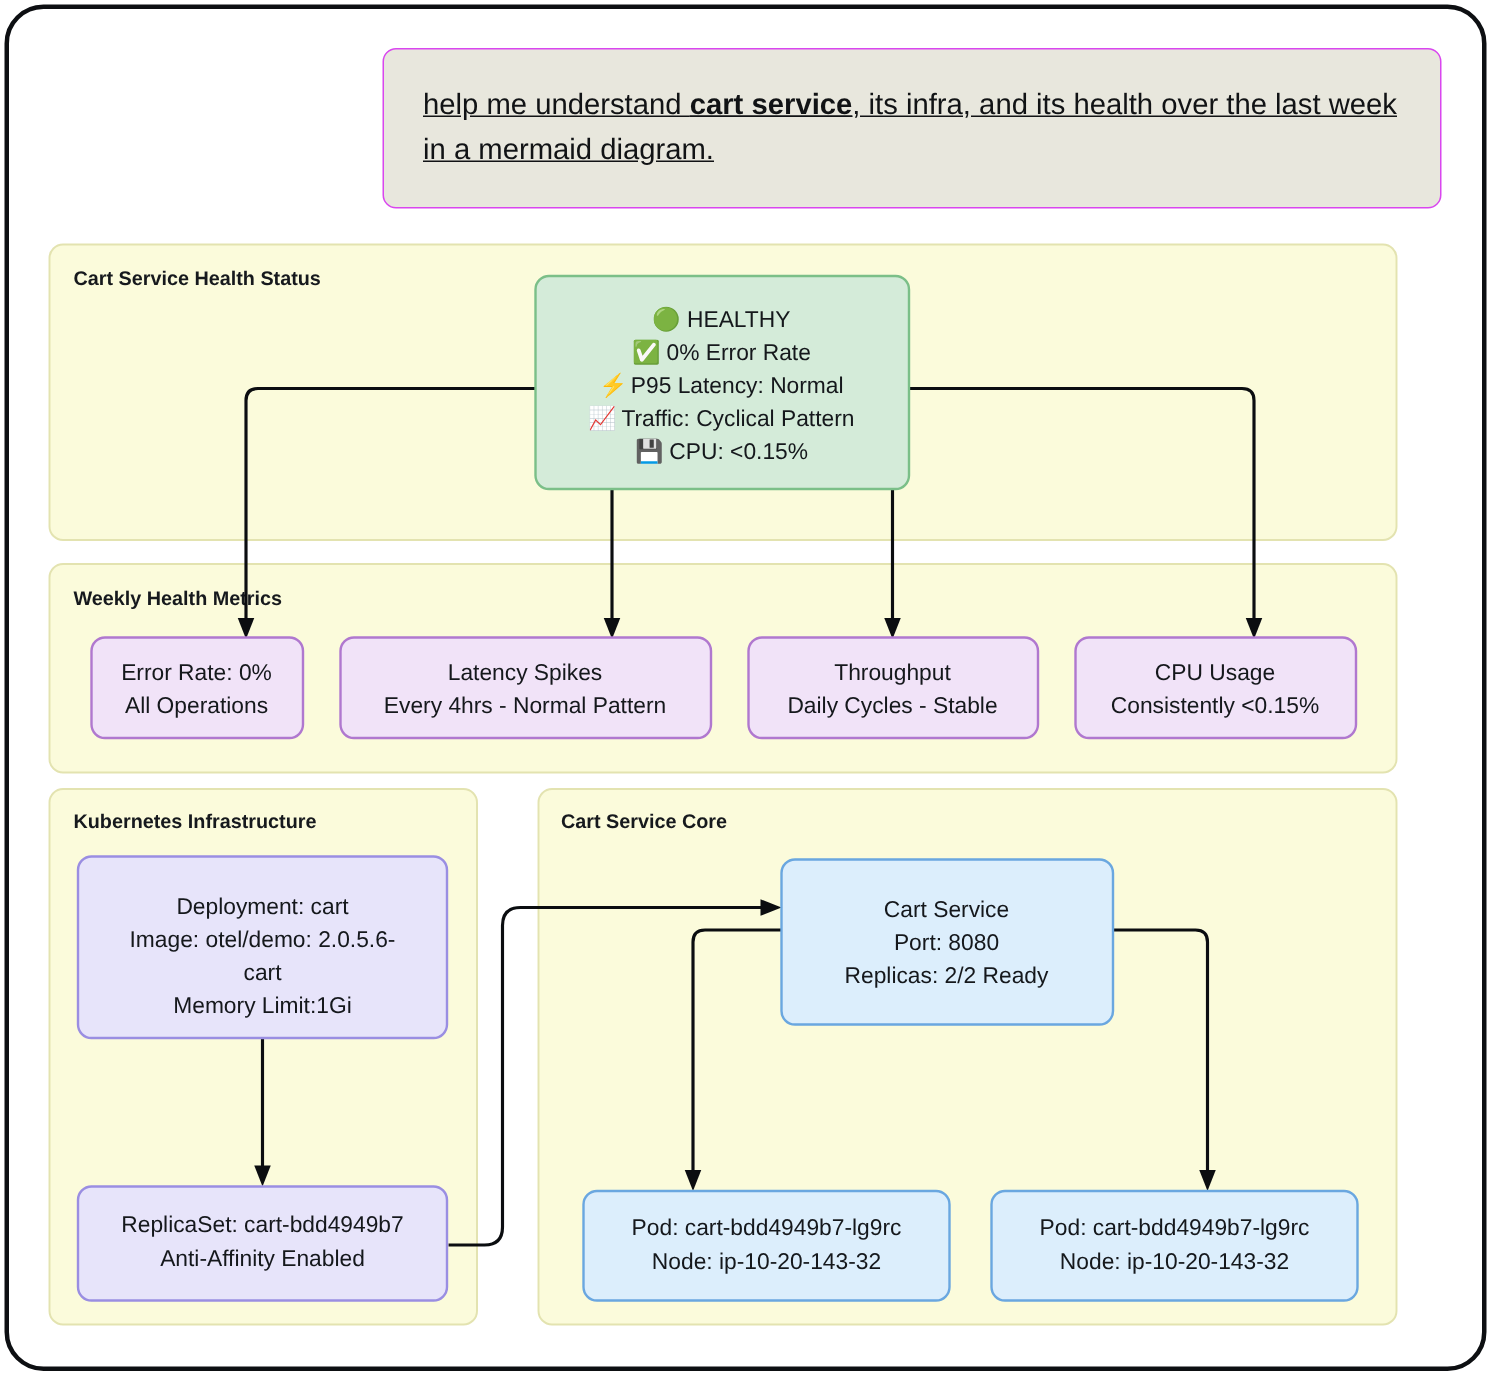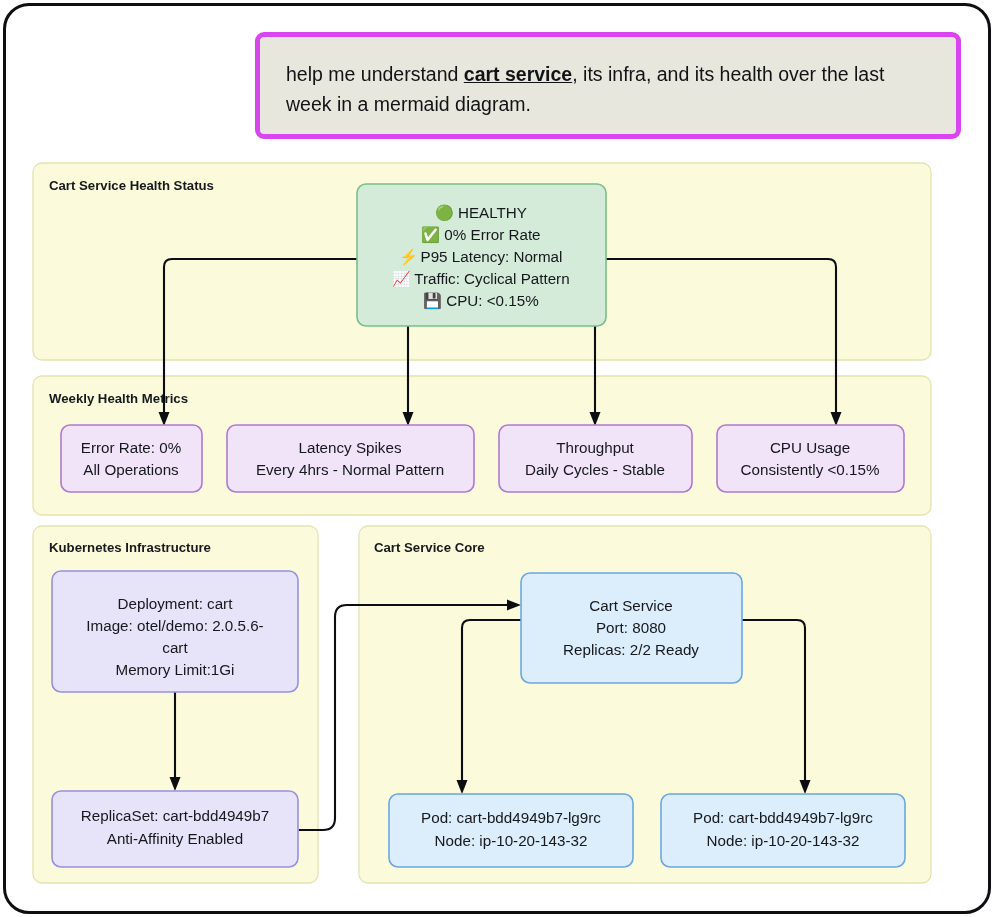--- a/index.html
+++ b/index.html
@@ -24,26 +24,27 @@
     border-radius: 26px;
     background: #ffffff;
   }
 
   
   #prompt-bubble {
     position: absolute;
     left: 255px; top: 32px;
     width: 706px; height: 107px;
     background: #e8e7dd;
-    border: 5px solid #d946ef;
+    border: 1px solid #d946ef;
     border-radius: 9px;
     padding: 22px 26px;
     color: #111315;
     font-size: 19.5px;
     line-height: 30px;
+    text-decoration: underline;
   }
   #prompt-bubble .bold-u {
     font-weight: bold;
     text-decoration: underline;
   }
 
   
   #diagram {
     position: absolute;
     left: 0; top: 0;

